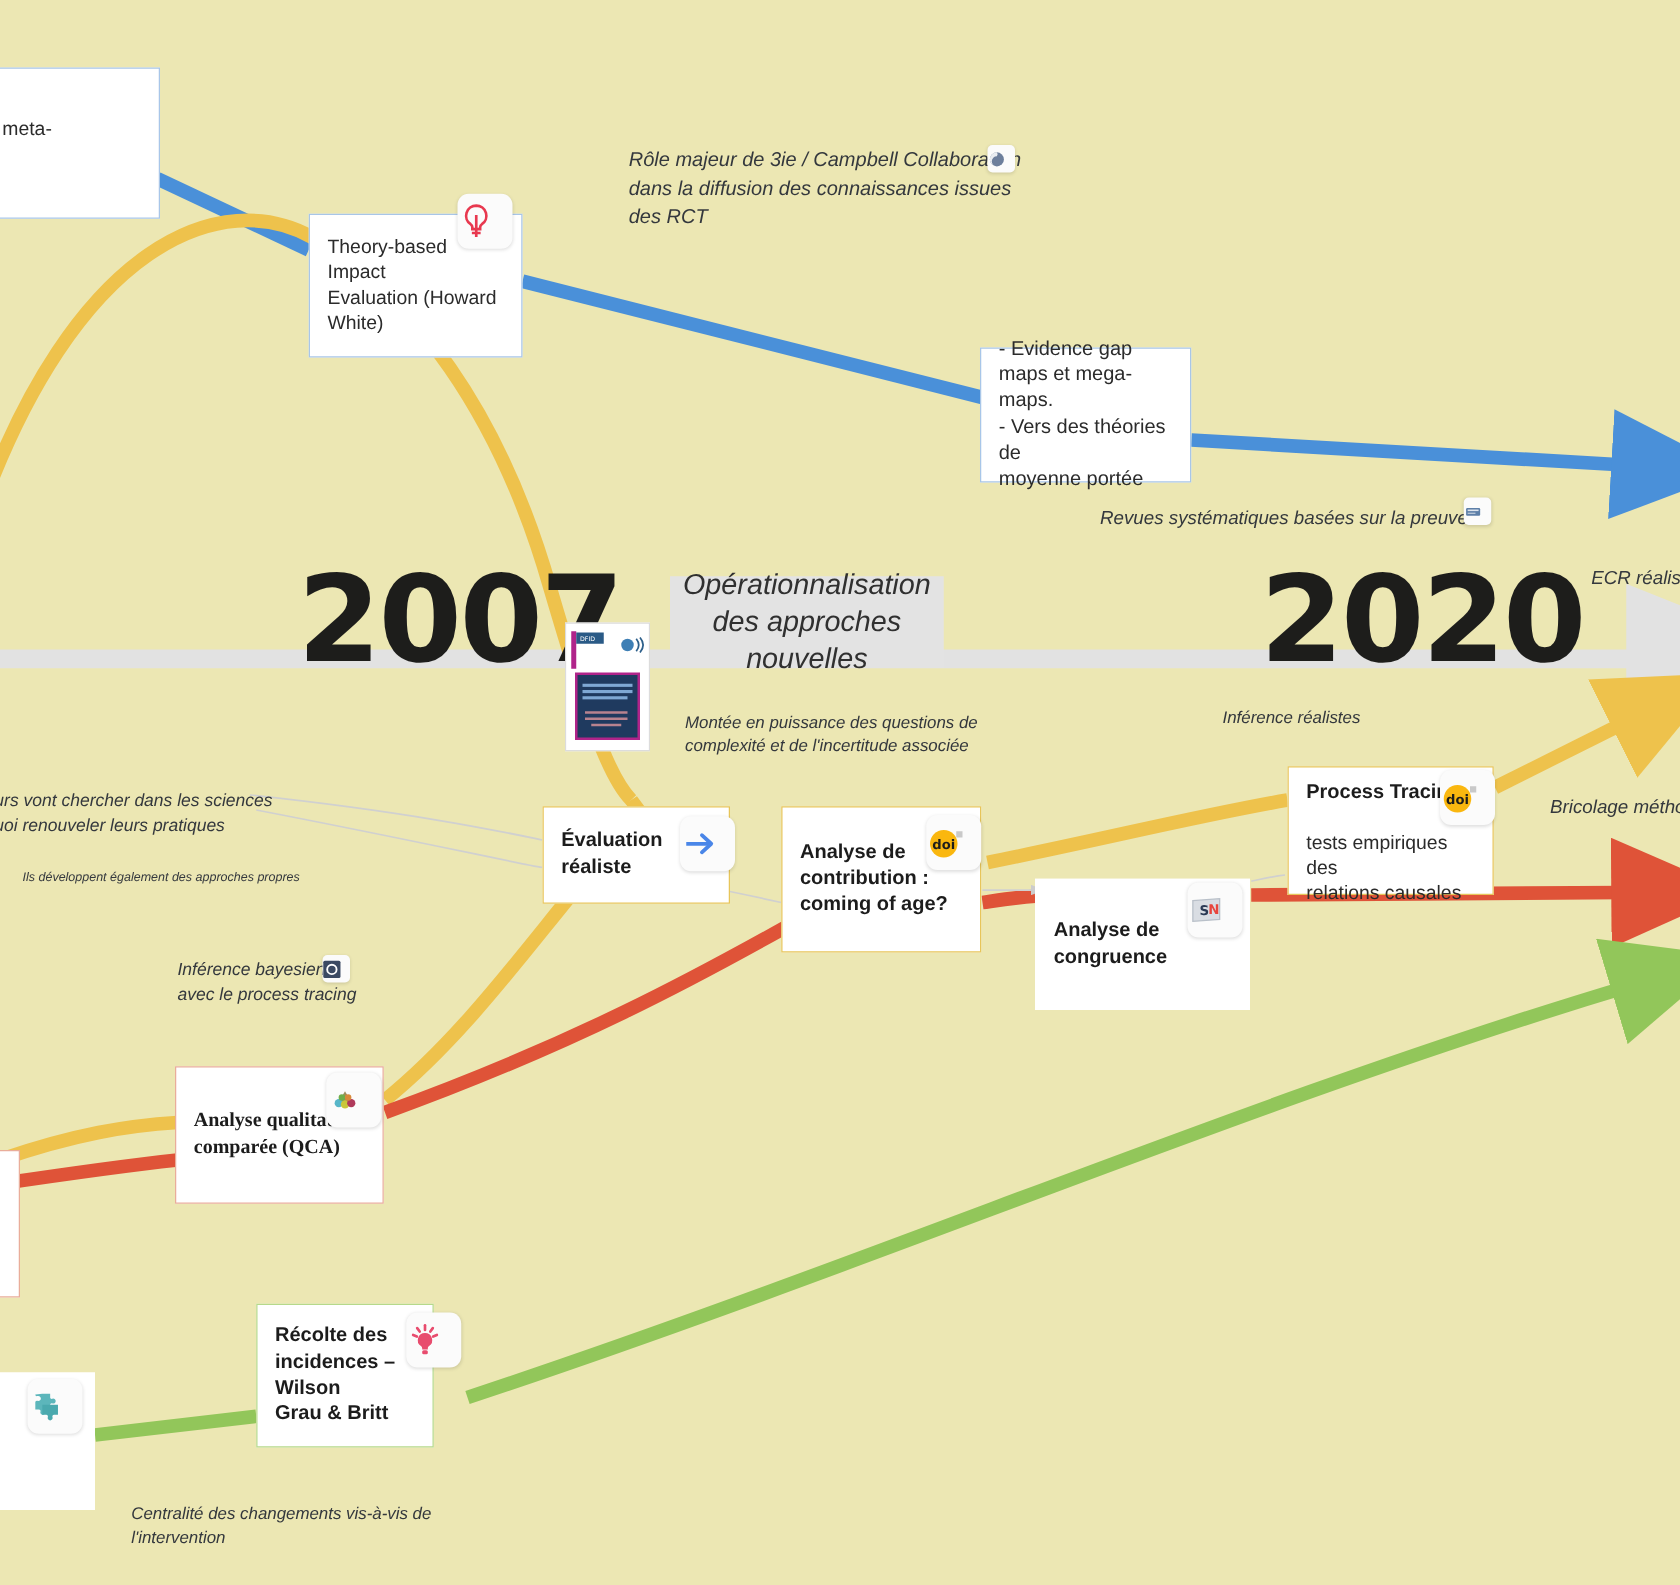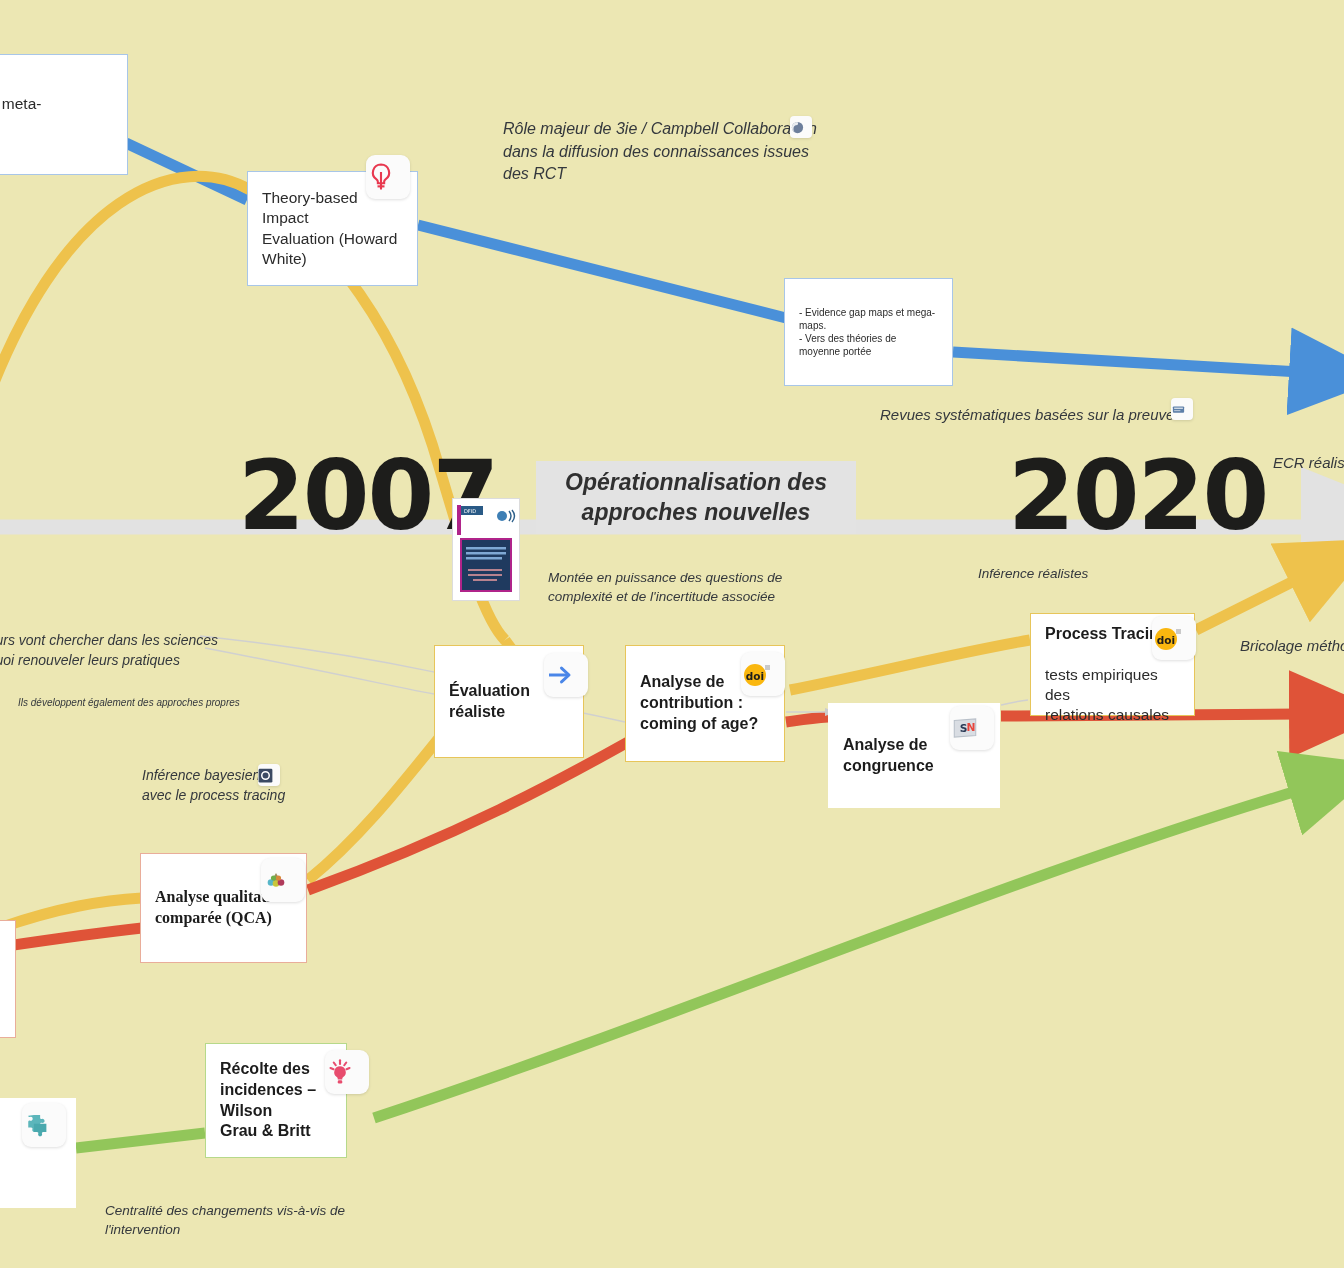--- a/index.html
+++ b/index.html
@@ -161,21 +161,21 @@
     </g>
   </svg>
 
   <div class="decade" style="left:238px;top:440px;">
     <span>2007</span>
   </div>
   <div class="decade" style="left:1008px;top:440px;">
     <span>2020</span>
   </div>
 
-  <div class="era" style="left:536px;top:461px;width:320px;height:73px;font-weight:bold;">Opérationnalisation des
+  <div class="era" style="left:536px;top:461px;width:219px;height:73px;">Opérationnalisation des
 approches nouvelles</div>
 
   <div class="thumb" style="left:452px;top:498px;width:66px;height:101px;">
     <svg viewBox="0 0 66 101" style="width:66px;height:101px;display:block;">
       <rect x="0" y="0" width="66" height="101" fill="#ffffff"></rect>
       <rect x="4" y="6" width="4" height="30" fill="#b0248a"></rect>
       <rect x="8" y="7" width="22" height="9" fill="#2a5a86"></rect>
       <text x="11" y="14" font-size="5" fill="#ffffff" font-family="DejaVu Sans, sans-serif">DFID</text>
       <rect x="44" y="6" width="20" height="16" fill="#ffffff"></rect>
       <circle cx="49" cy="17" r="5" fill="#3e7fb5"></circle>
@@ -201,27 +201,27 @@
   </div>
   <div class="badge" style="left:366px;top:155px;">
     <svg viewBox="0 0 24 24">
       <path d="M12 2a6.5 6.5 0 0 0-3.6 11.9c.7.5 1.1 1.2 1.1 2V17h5V15.9c0-.8.4-1.5 1.1-2A6.5 6.5 0 0 0 12 2z" fill="none" stroke="#e8384f" stroke-width="1.7"></path>
       <line x1="12" y1="8" x2="12" y2="22" stroke="#e8384f" stroke-width="1.7"></line>
       <line x1="9.2" y1="19.5" x2="14.8" y2="19.5" stroke="#e8384f" stroke-width="1.7"></line>
     </svg>
   </div>
 
   <div class="card b-blue" style="left:784px;top:278px;width:169px;height:108px;">
-    <div class="ctext" style="white-space:pre-line;font-size:10px;">- Evidence gap maps et mega-
+    <div class="ctext" style="white-space:pre-line;font-size:16px;">- Evidence gap maps et mega-
 maps.
 - Vers des théories de
 moyenne portée</div>
   </div>
 
-  <div class="card b-yellow bold" style="left:434px;top:645px;width:150px;height:113px;">
+  <div class="card b-yellow bold" style="left:434px;top:645px;width:150px;height:78px;">
     <div class="ctext" style="white-space:pre-line;">Évaluation
 réaliste</div>
   </div>
   <div class="badge" style="left:544px;top:653px;">
     <svg viewBox="0 0 24 24">
       <line x1="4" y1="12" x2="19" y2="12" stroke="#4a86e8" stroke-width="2.4"></line>
       <path d="M14 6.5 L20 12 L14 17.5" fill="none" stroke="#4a86e8" stroke-width="2.4" stroke-linecap="round" stroke-linejoin="round"></path>
     </svg>
   </div>
 

